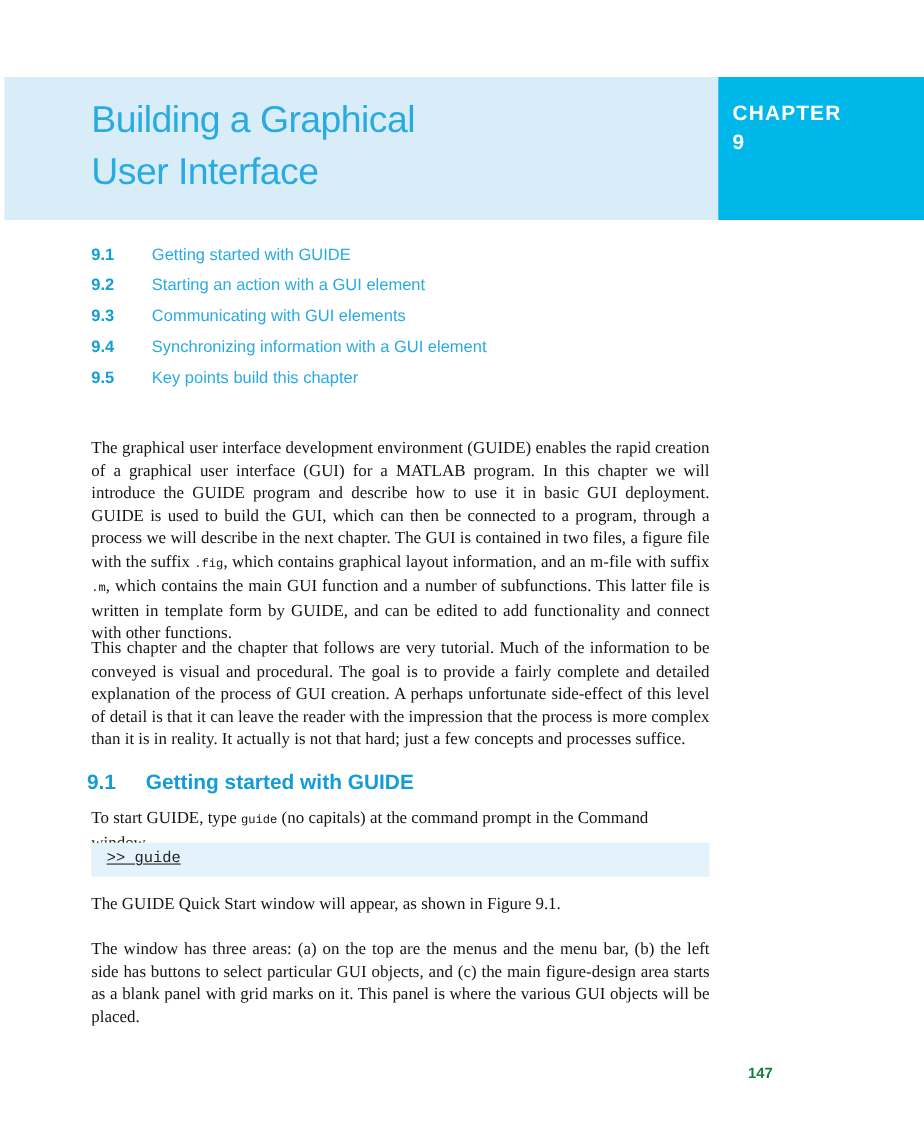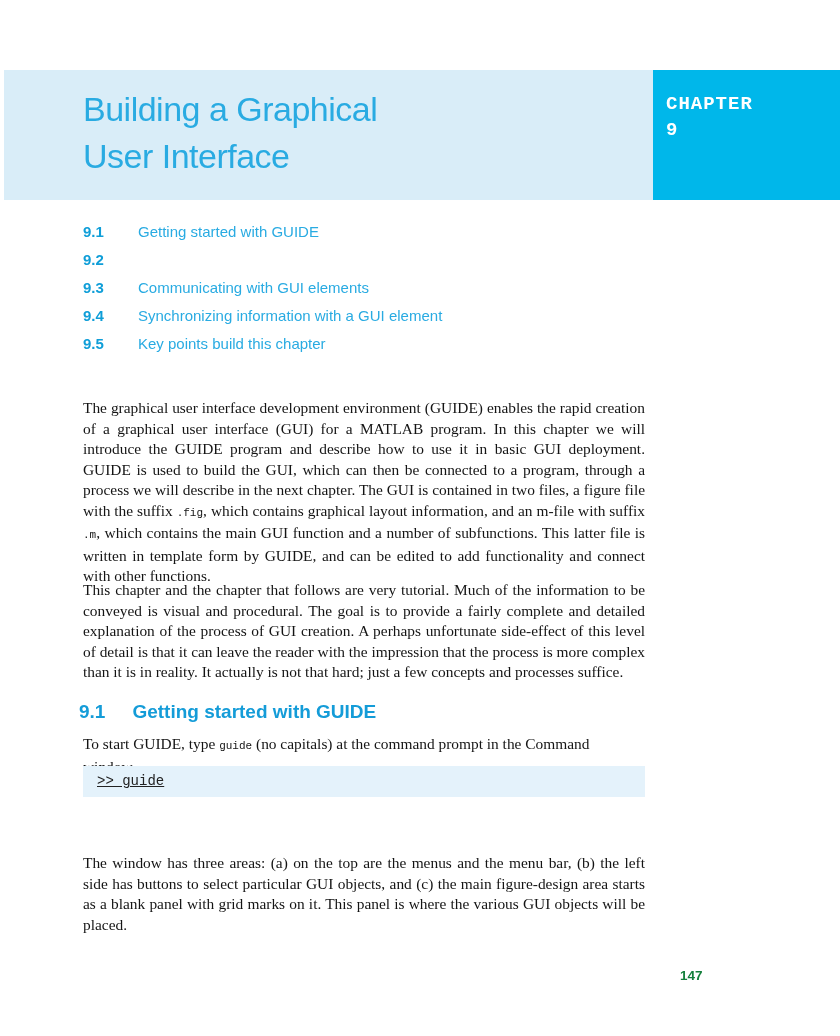--- a/index.html
+++ b/index.html
@@ -39,21 +39,21 @@
     letter-spacing: -0.5px;
     color: var(--color-title);
   }
   .chapter-title span { display: block; }
   .chapter-box {
     position: absolute;
     left: 653px; top: 70px;
     width: 187px; height: 130px;
     background: var(--color-chapter_box);
     color: #ffffff;
-    font-family: Liberation Mono, monospace;
+    font-family: Liberation Sans, sans-serif;
     font-weight: bold;
     font-size: 19px;
     line-height: 26px;
     letter-spacing: 1px;
     padding: 21px 0 0 13px;
   }
   .chapter-box span { display: block; }
   
   .toc {
     position: absolute;
@@ -133,20 +133,21 @@
     <span>9</span>
   </div>
 
   <nav class="toc">
     <div class="toc-item">
       <span class="toc-num">9.1</span>
       <span class="toc-label">Getting started with GUIDE</span>
     </div>
     <div class="toc-item">
       <span class="toc-num">9.2</span>
+      <span class="toc-label">Starting an action with a GUI element</span>
     </div>
     <div class="toc-item">
       <span class="toc-num">9.3</span>
       <span class="toc-label">Communicating with GUI elements</span>
     </div>
     <div class="toc-item">
       <span class="toc-num">9.4</span>
       <span class="toc-label">Synchronizing information with a GUI element</span>
     </div>
     <div class="toc-item">
@@ -161,19 +162,20 @@
 
   <h2 class="section-heading">
     <span class="sec-num">9.1</span>
     <span>Getting started with GUIDE</span>
   </h2>
 
   <p class="body-par no-justify" style="top:734px;"><span>To start GUIDE, type </span><code class="inline-code">guide</code><span> (no capitals) at the command prompt in the Command window.</span></p>
 
   <div class="code-block">&gt;&gt; guide</div>
 
+  <p class="body-par no-justify" style="top:812px;">The GUIDE Quick Start window will appear, as shown in Figure 9.1.</p>
 
 
   <p class="body-par" style="top:853px;">The window has three areas: (a) on the top are the menus and the menu bar, (b) the left side has buttons to select particular GUI objects, and (c) the main figure-design area starts as a blank panel with grid marks on it. This panel is where the various GUI objects will be placed.</p>
 
   <div class="page-number">147</div>
 
 </div>
 
 </body></html>

